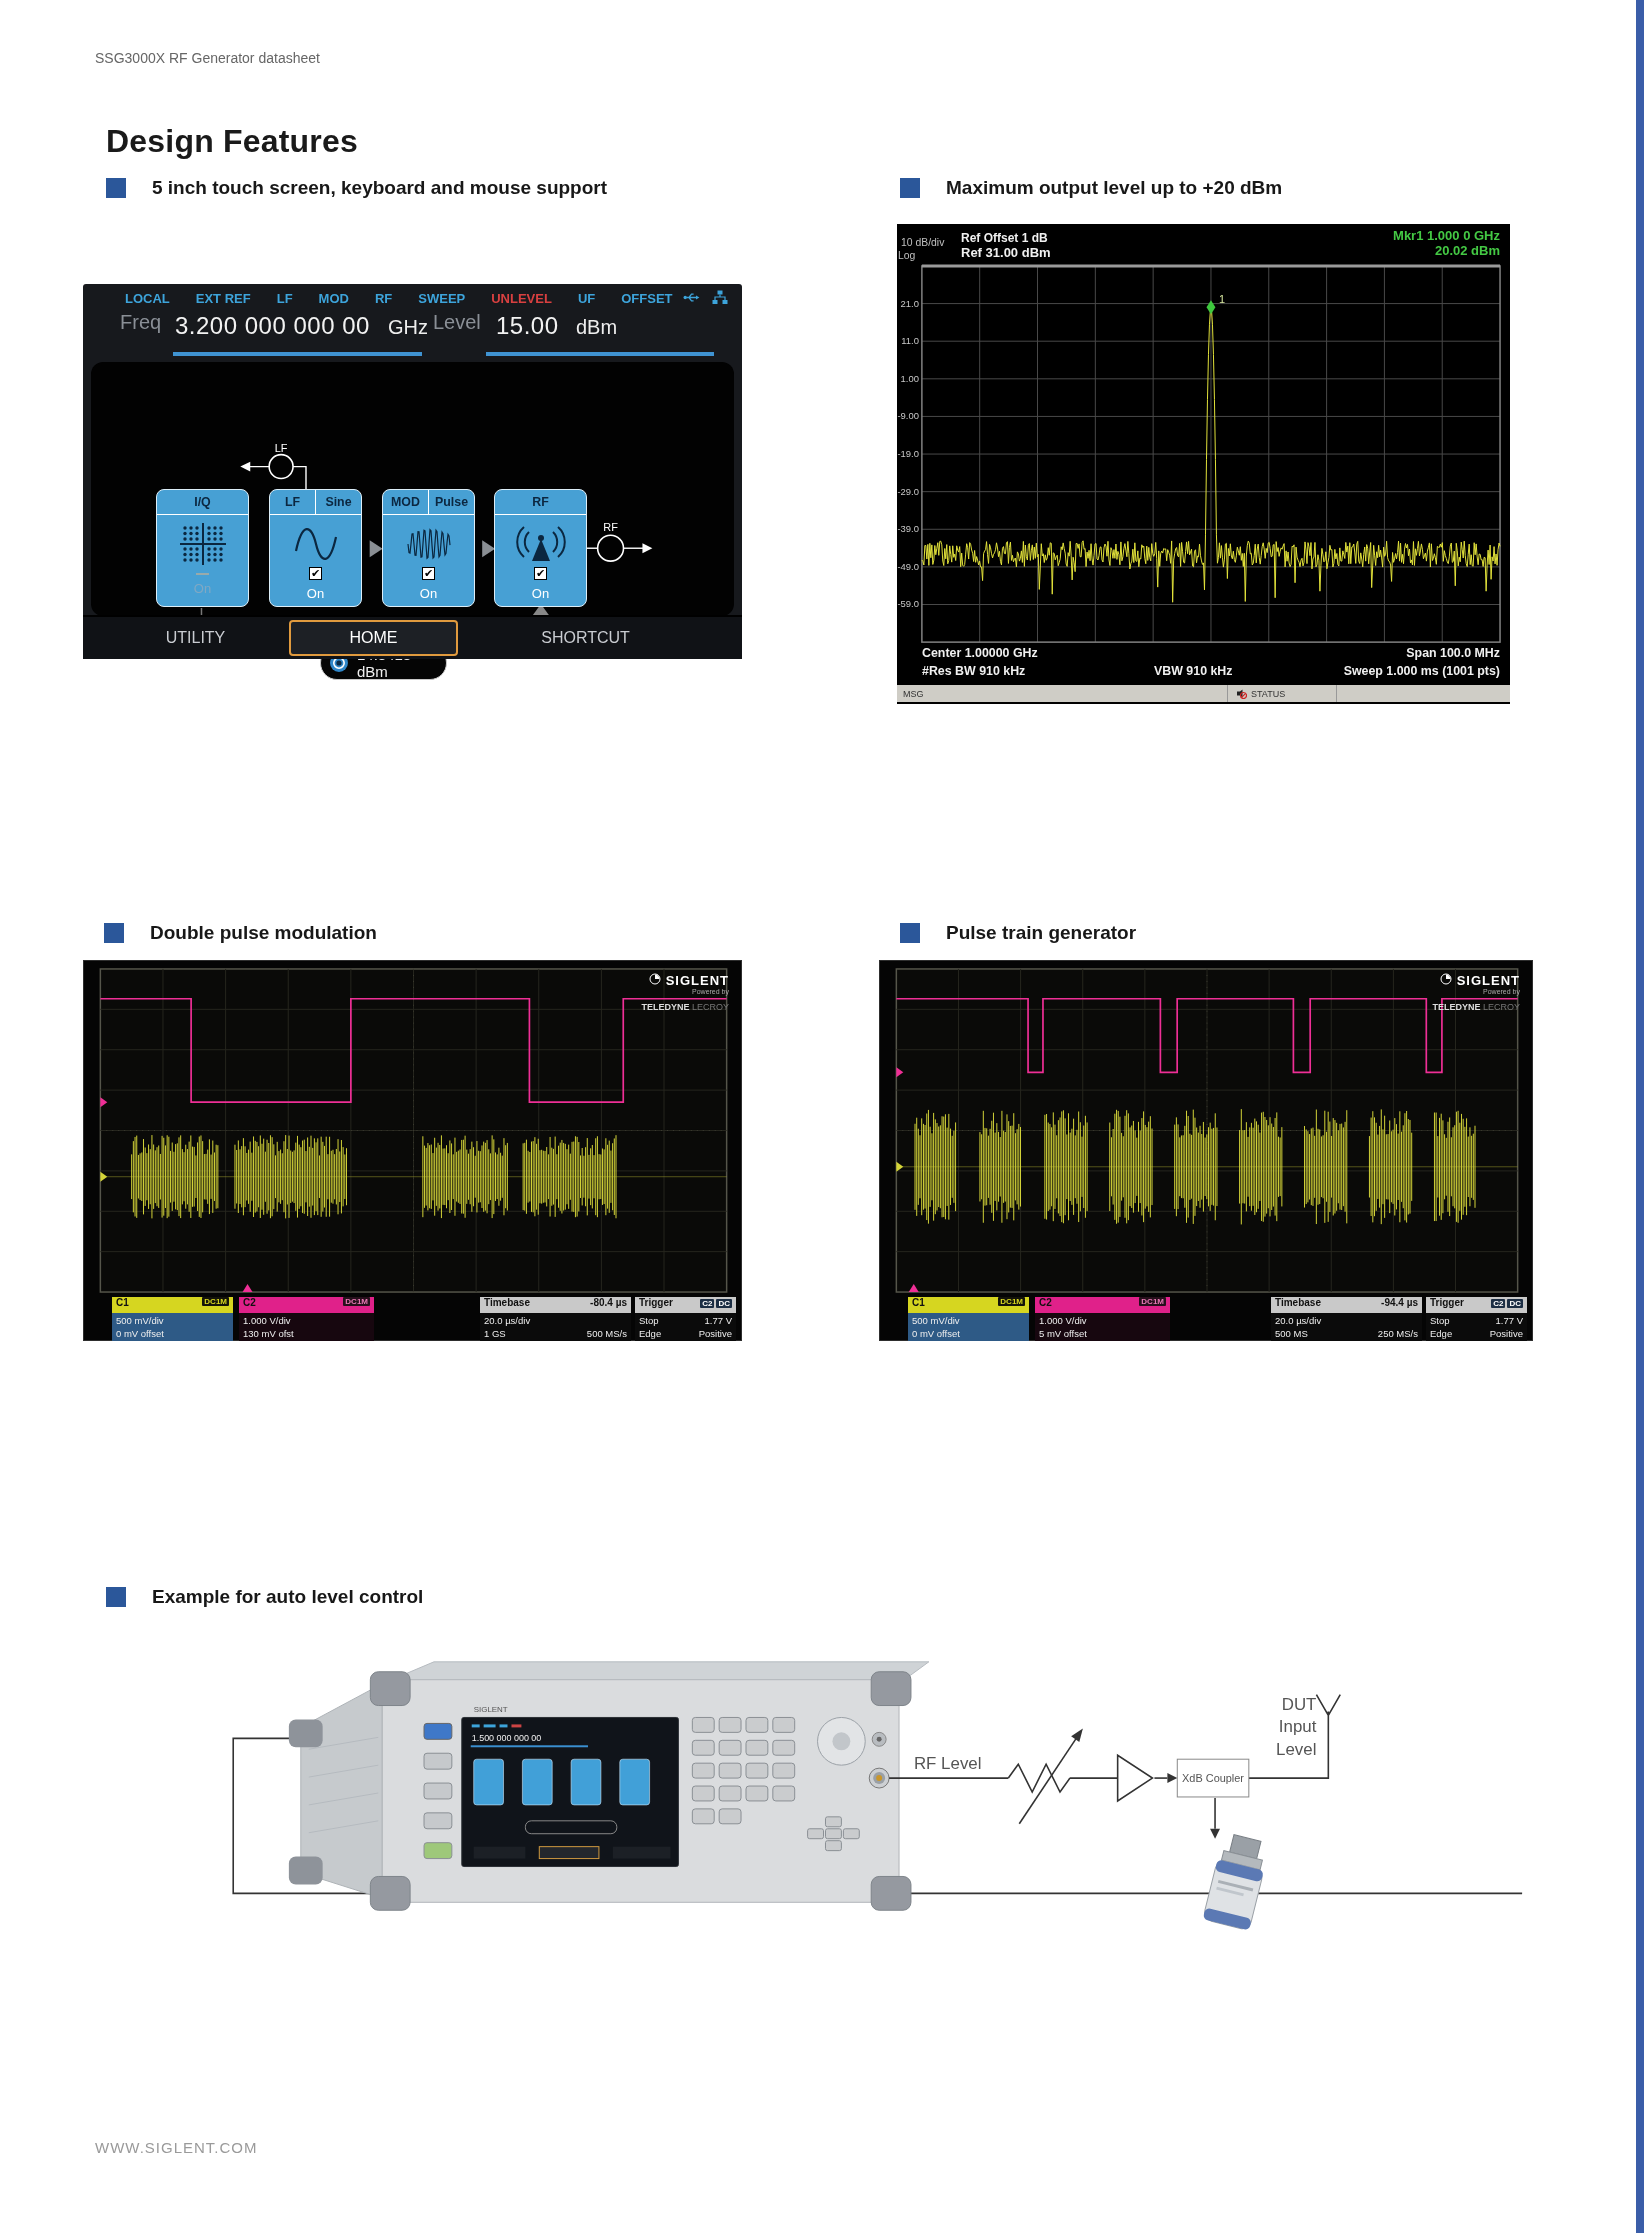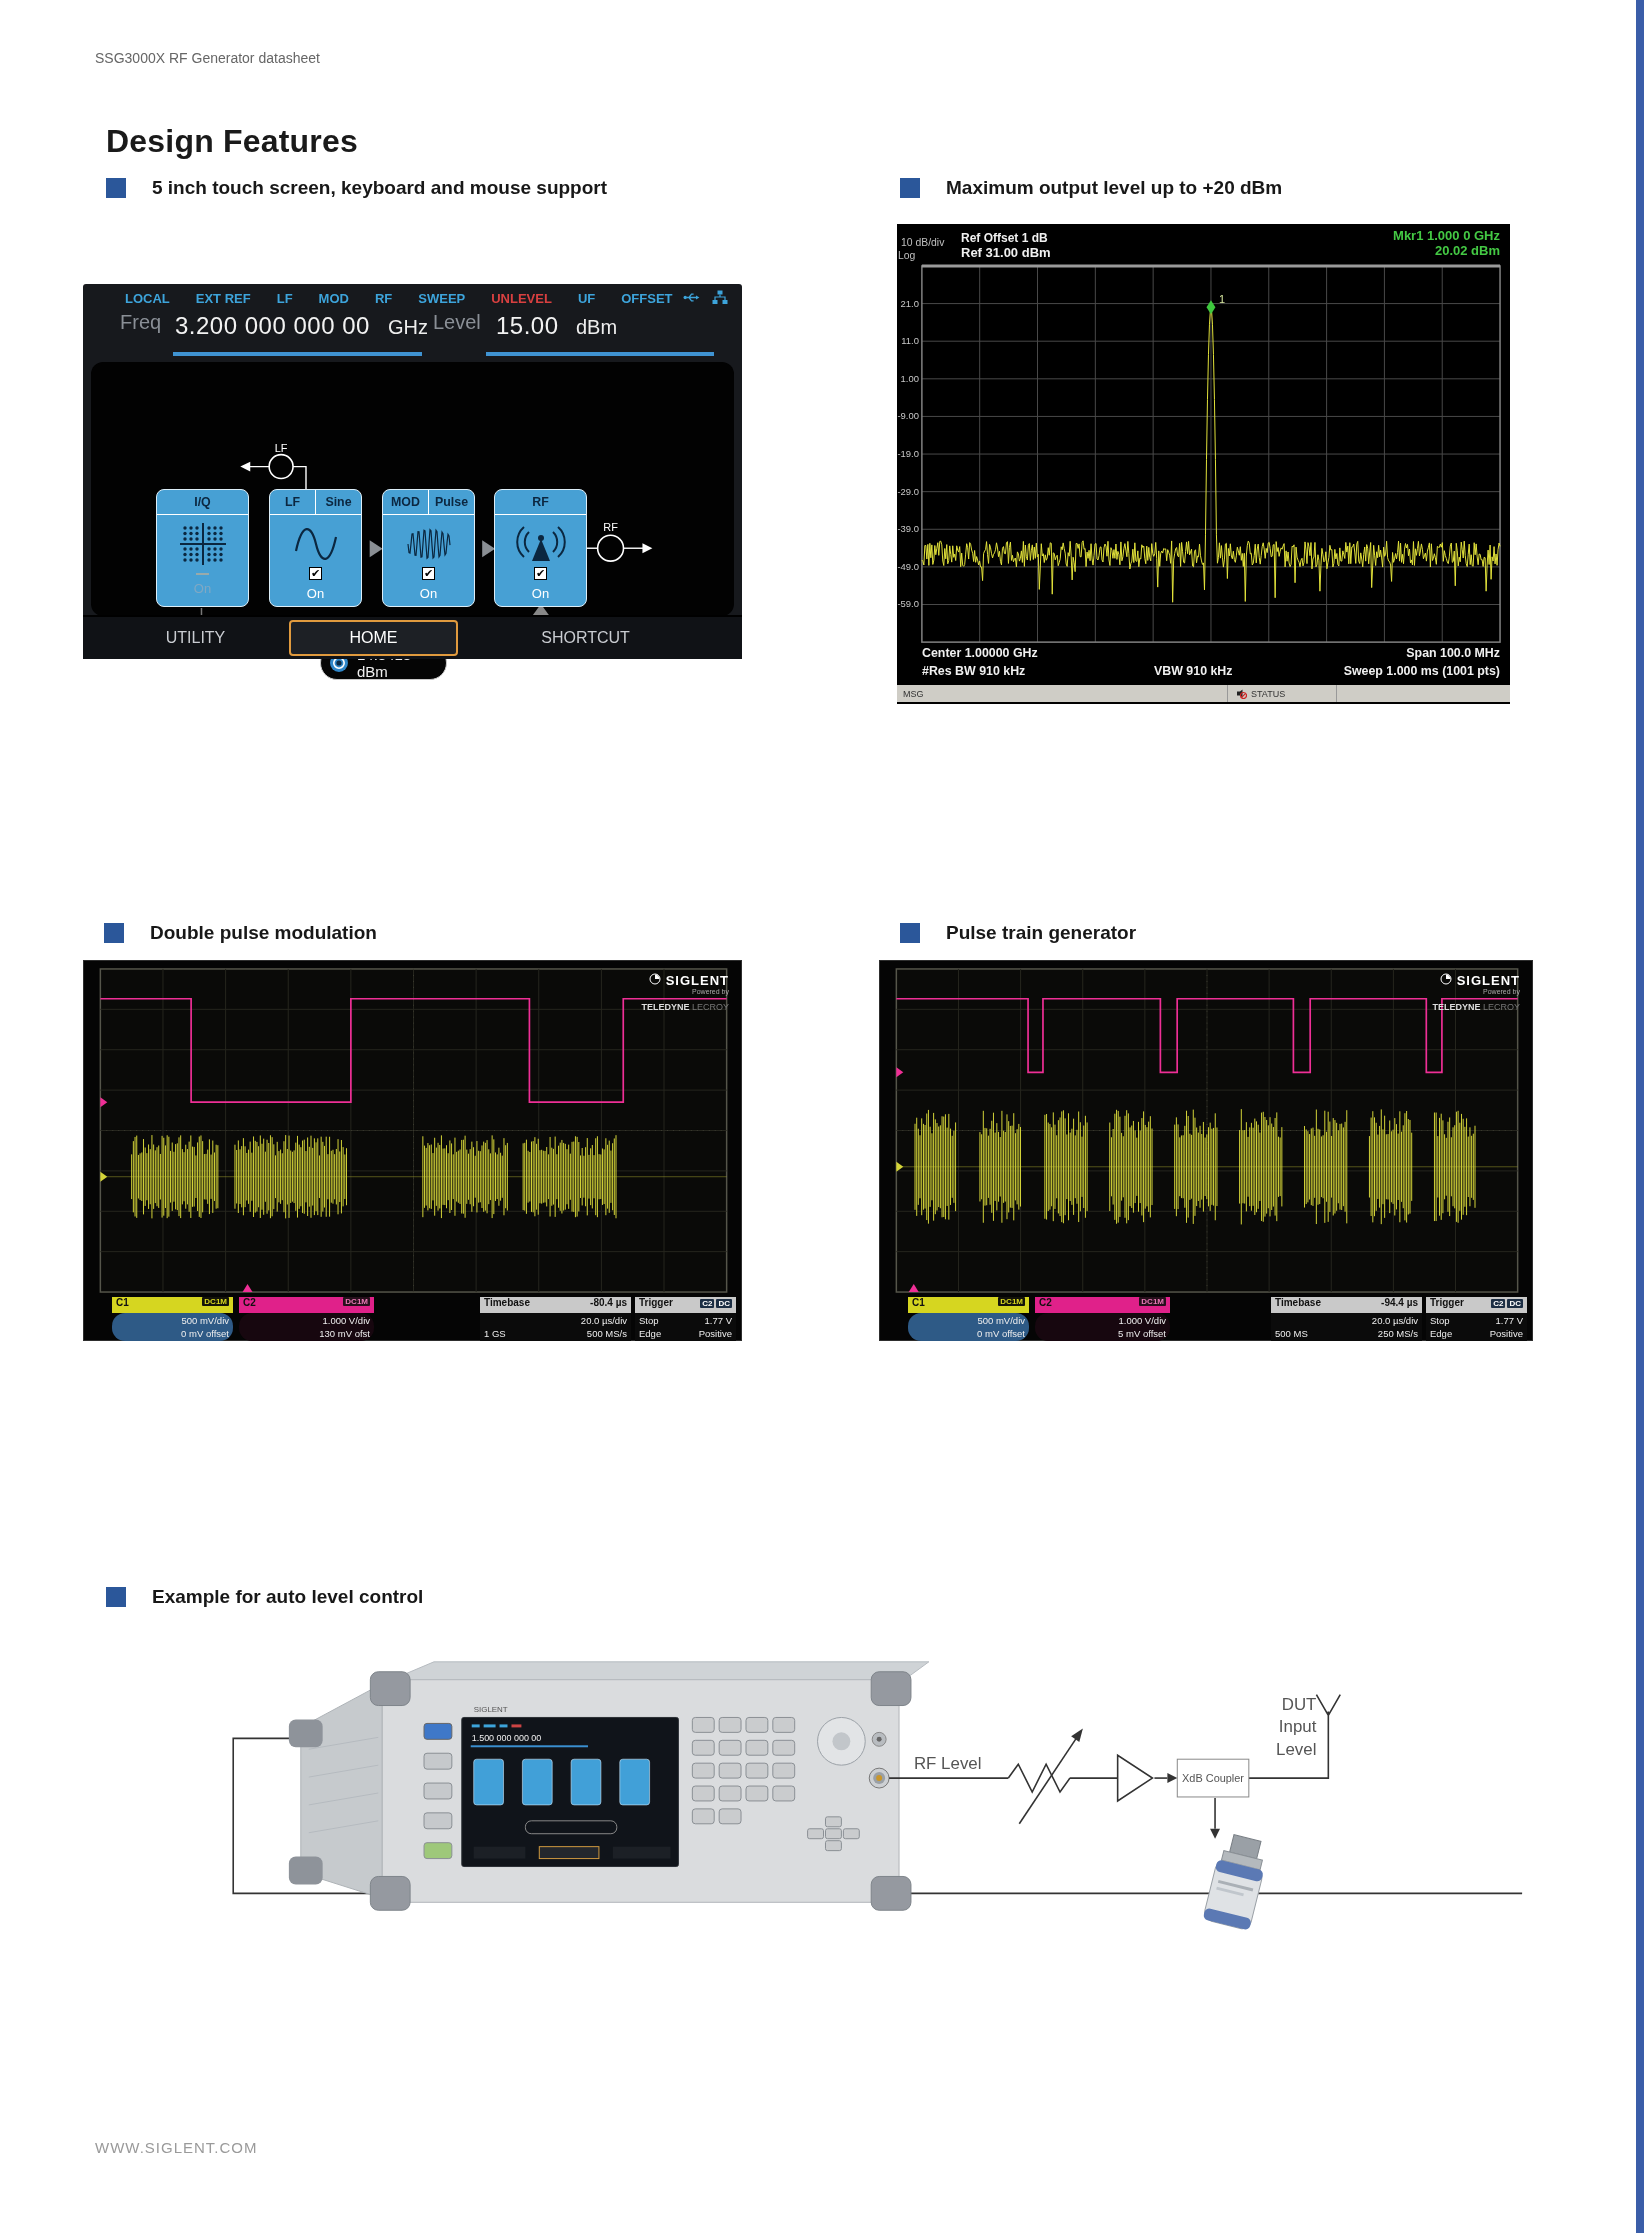--- a/index.html
+++ b/index.html
@@ -60,21 +60,21 @@
   .sc-logo .l1{color:#fff;font-size:13px;font-weight:bold;letter-spacing:1px;}
   .sc-logo .l2{color:#aaa;font-size:7px;}
   .sc-logo .l3b{color:#ddd;font-size:9px;font-weight:bold;}
   .sc-logo .l3l{color:#777;font-size:9px;}
   .ibox{position:absolute;top:336px;}
   .ibox .hd{height:16px;display:flex;align-items:flex-start;justify-content:space-between;
             padding:0 4px;font-size:10px;font-weight:bold;color:#111;}
   .ibox .bd{font-size:9.5px;color:#eee;line-height:13px;padding:1px 4px;}
   .badge{font-size:8px;font-weight:bold;padding:0 2px;border-radius:1px;}
   .row-sb{display:flex;justify-content:space-between;}
-  .row-r{text-align:right;border-radius:13px;}
+  .row-r{}
 
   
   #diagram{left:83px;top:1632px;}
   text{font-family:"Liberation Sans",sans-serif;}
 </style>
 </head>
 <body>
 
 <div class="abs doc-header">SSG3000X RF Generator datasheet</div>
 <div class="abs page-title">Design Features</div>

